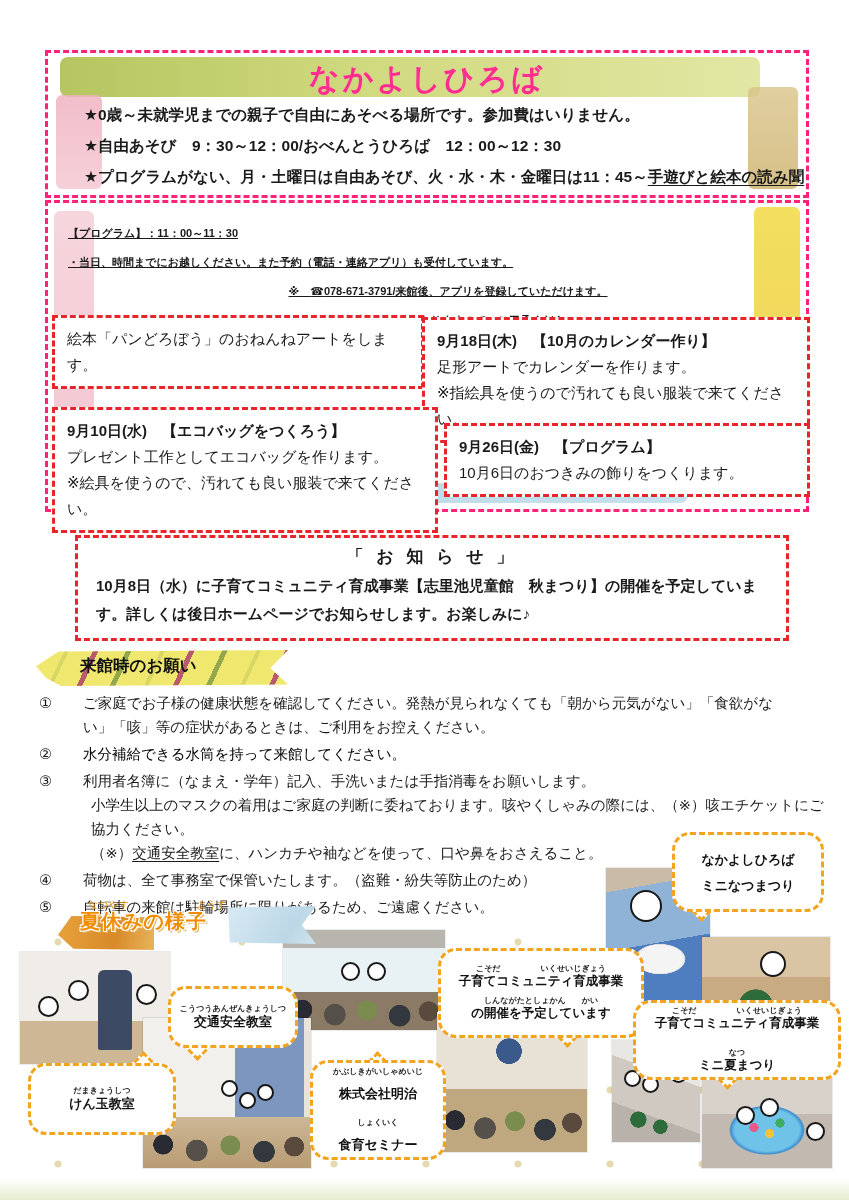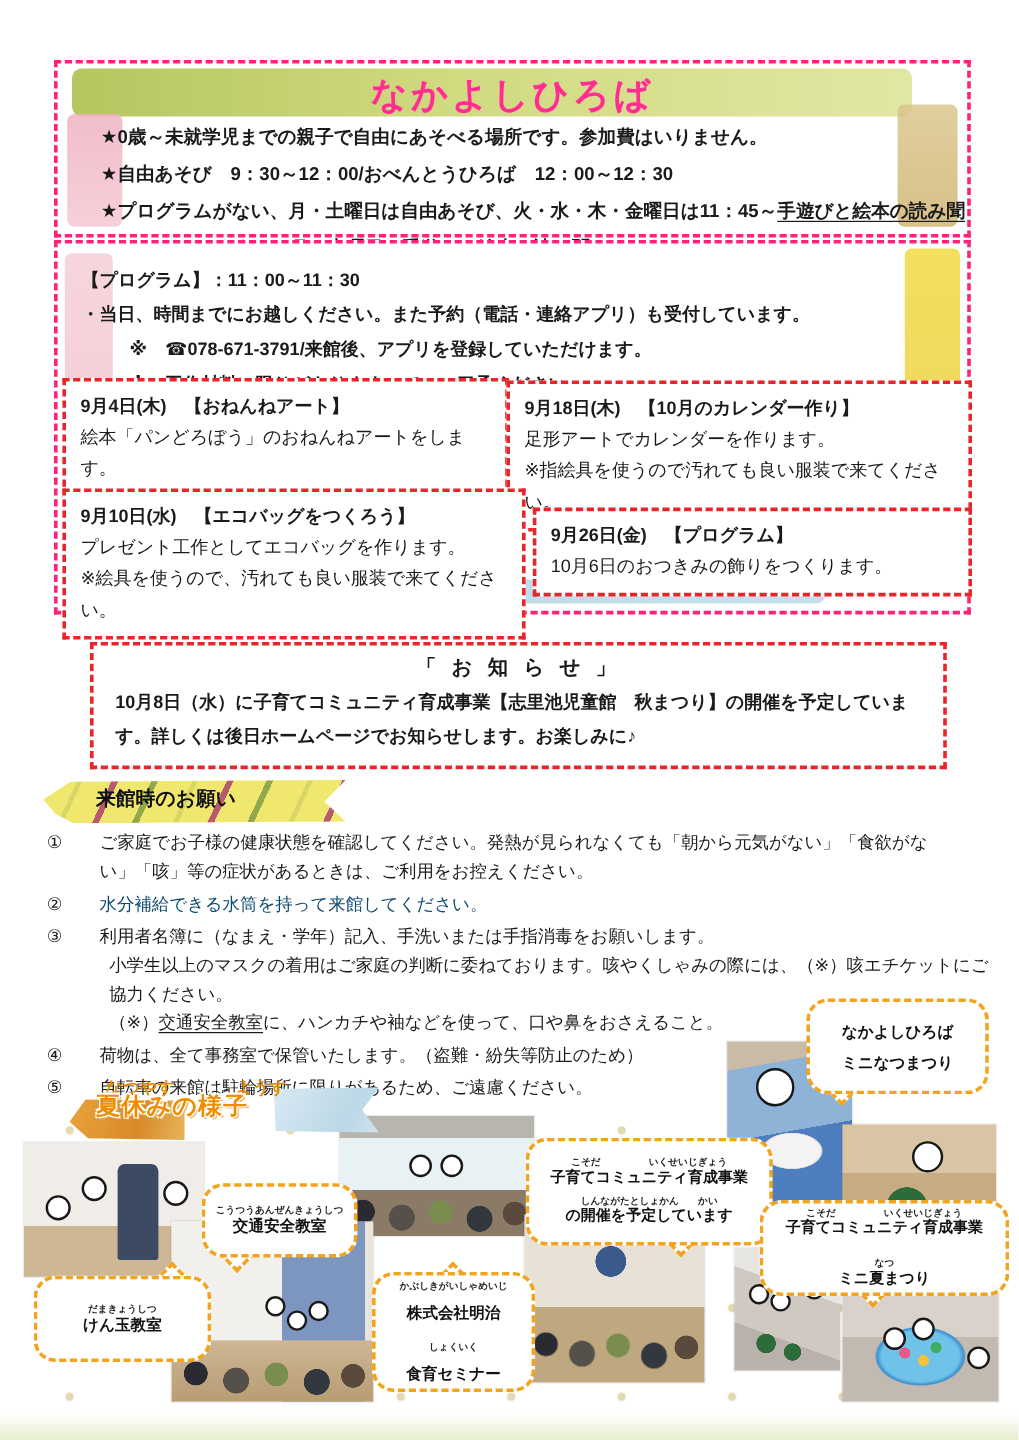--- a/index.html
+++ b/index.html
@@ -9,48 +9,48 @@
   
   .box-pink{border:3px dashed #ff2277;background:#fff;}
   .wash{position:absolute;pointer-events:none;}
   .top-title{position:absolute;left:0;right:0;top:6px;text-align:center;
              font-size:30px;font-weight:bold;color:#ff2d8d;letter-spacing:3px;
              text-shadow:0 0 1px #ff8fc0;}
   .star-lines{position:absolute;left:36px;top:46px;width:722px;
               font-size:15.5px;font-weight:600;line-height:31px;}
   .u{text-decoration:underline;text-underline-offset:3px;}
   .prog-lines{position:absolute;left:20px;top:16px;width:720px;
-              font-size:15px;font-weight:600;line-height:29px;}
-  .prog-indent{padding-left:40px;}
+              font-size:11px;font-weight:600;line-height:29px;text-decoration:underline;}
+  .prog-indent{padding-left:40px;text-align:center;}
   .evt{position:absolute;border:3px dashed #e8252a;background:#fff;padding:8px 12px;
        font-size:15px;line-height:26px;}
   .evt-h{font-weight:bold;font-size:15px;}
   
   .notice{border:3px dashed #e8252a;background:#fff;padding:6px 18px;}
   .notice-title{text-align:center;font-weight:bold;font-size:17px;letter-spacing:4px;line-height:26px;}
   .notice-body{font-size:15px;font-weight:600;line-height:28px;margin-top:2px;}
   
   .ribbon-req{position:absolute;left:36px;top:650px;width:252px;height:36px;
       background:repeating-linear-gradient(115deg,#f0e86e 0 26px,#d8d766 26px 30px,#f0e86e 30px 52px,#b85a6e 52px 57px,#f0e86e 57px 82px,#93a84c 82px 87px);
       clip-path:polygon(0 45%,9% 4%,100% 0,93% 50%,100% 96%,10% 100%,4% 78%);}
   .req-header{position:absolute;left:80px;top:655px;font-size:16.5px;font-weight:bold;color:#111;}
   .req-list{position:absolute;left:35px;top:691px;width:792px;font-size:14.5px;line-height:24px;}
   .req-row{display:flex;margin-bottom:3px;}
   .req-num{width:44px;flex:none;padding-left:4px;}
   .req-text{flex:1;}
-  .red-text{color:#0c4a6e;}
+  .red-text{color:#000000;}
   
   .dots{background-image:
         radial-gradient(circle,rgba(190,160,55,.40) 3px,transparent 4px),
         radial-gradient(circle,rgba(210,190,90,.30) 5px,transparent 6px);
         background-size:92px 74px,136px 112px;background-position:12px 10px,58px 44px;}
   .summer-title{position:absolute;left:80px;top:908px;font-size:20px;font-weight:bold;
                 color:#f08c00;letter-spacing:1px;z-index:4;
                 text-shadow:1px 1px 0 #fff,-1px 1px 0 #fff,1px -1px 0 #fff,-1px -1px 0 #fff,2px 2px 0 #e2b76a;}
-  .furi-title{position:absolute;font-size:14px;font-weight:bold;color:#e88c00;z-index:4;}
+  .furi-title{position:absolute;font-size:10px;font-weight:normal;color:#e88c00;z-index:4;}
   .ribbon-orange{position:absolute;left:58px;top:916px;width:96px;height:34px;z-index:3;
       background:linear-gradient(100deg,#e8a23c,#d88a28 60%,#e8b45c);
       clip-path:polygon(0 55%,14% 0,100% 4%,100% 100%,16% 96%);}
   .ribbon-blue{position:absolute;left:228px;top:906px;width:88px;height:38px;z-index:3;
       background:linear-gradient(120deg,#d8eaf4,#bcd7e6 70%,#cfe3ee);
       clip-path:polygon(0 4%,100% 0,84% 50%,100% 100%,2% 96%);}
   .photo{position:absolute;z-index:2;box-shadow:0 0 0 1px rgba(0,0,0,.08);}
   .face{position:absolute;border-radius:50%;background:#fff;border:2px solid #181818;}
   .bub{position:absolute;background:#fff;border:3px dashed #f2a41e;border-radius:18px;
        z-index:6;text-align:center;font-weight:bold;color:#111;
@@ -123,21 +123,20 @@
     <div class="wash" style="right:6px;top:4px;width:46px;height:286px;border-radius:6px;background:linear-gradient(180deg,#f2d943,#e8c93a);opacity:.85;"></div>
     <div class="wash" style="left:60px;bottom:6px;width:580px;height:20px;border-radius:8px;background:linear-gradient(90deg,#a8cfe0,#bcdcea);opacity:.85;"></div>
     <div class="prog-lines">
       <div>【プログラム】：11：00～11：30</div>
       <div>・当日、時間までにお越しください。また予約（電話・連絡アプリ）も受付しています。</div>
       <div class="prog-indent"><span>※　</span><span>☎</span><span>078-671-3791/来館後、アプリを登録していただけます。</span></div>
       <div class="prog-indent"><span>※　</span><span>工作材料に限りがありますので、ご了承ください。</span></div>
     </div>
 
     <div class="evt" style="left:4px;top:112px;width:342px;">
-      <div class="evt-h"><span>9月4日(木)</span>　<span>【おねんねアート】</span></div>
       <div>絵本「パンどろぼう」のおねんねアートをします。</div>
       <div></div>
     </div>
     <div class="evt" style="left:374px;top:114px;width:358px;">
       <div class="evt-h"><span>9月18日(木)</span>　<span>【10月のカレンダー作り】</span></div>
       <div>足形アートでカレンダーを作ります。</div>
       <div>※指絵具を使うので汚れても良い服装で来てください。</div>
     </div>
     <div class="evt" style="left:4px;top:204px;width:356px;">
       <div class="evt-h"><span>9月10日(水)</span>　<span>【エコバッグをつくろう】</span></div>

